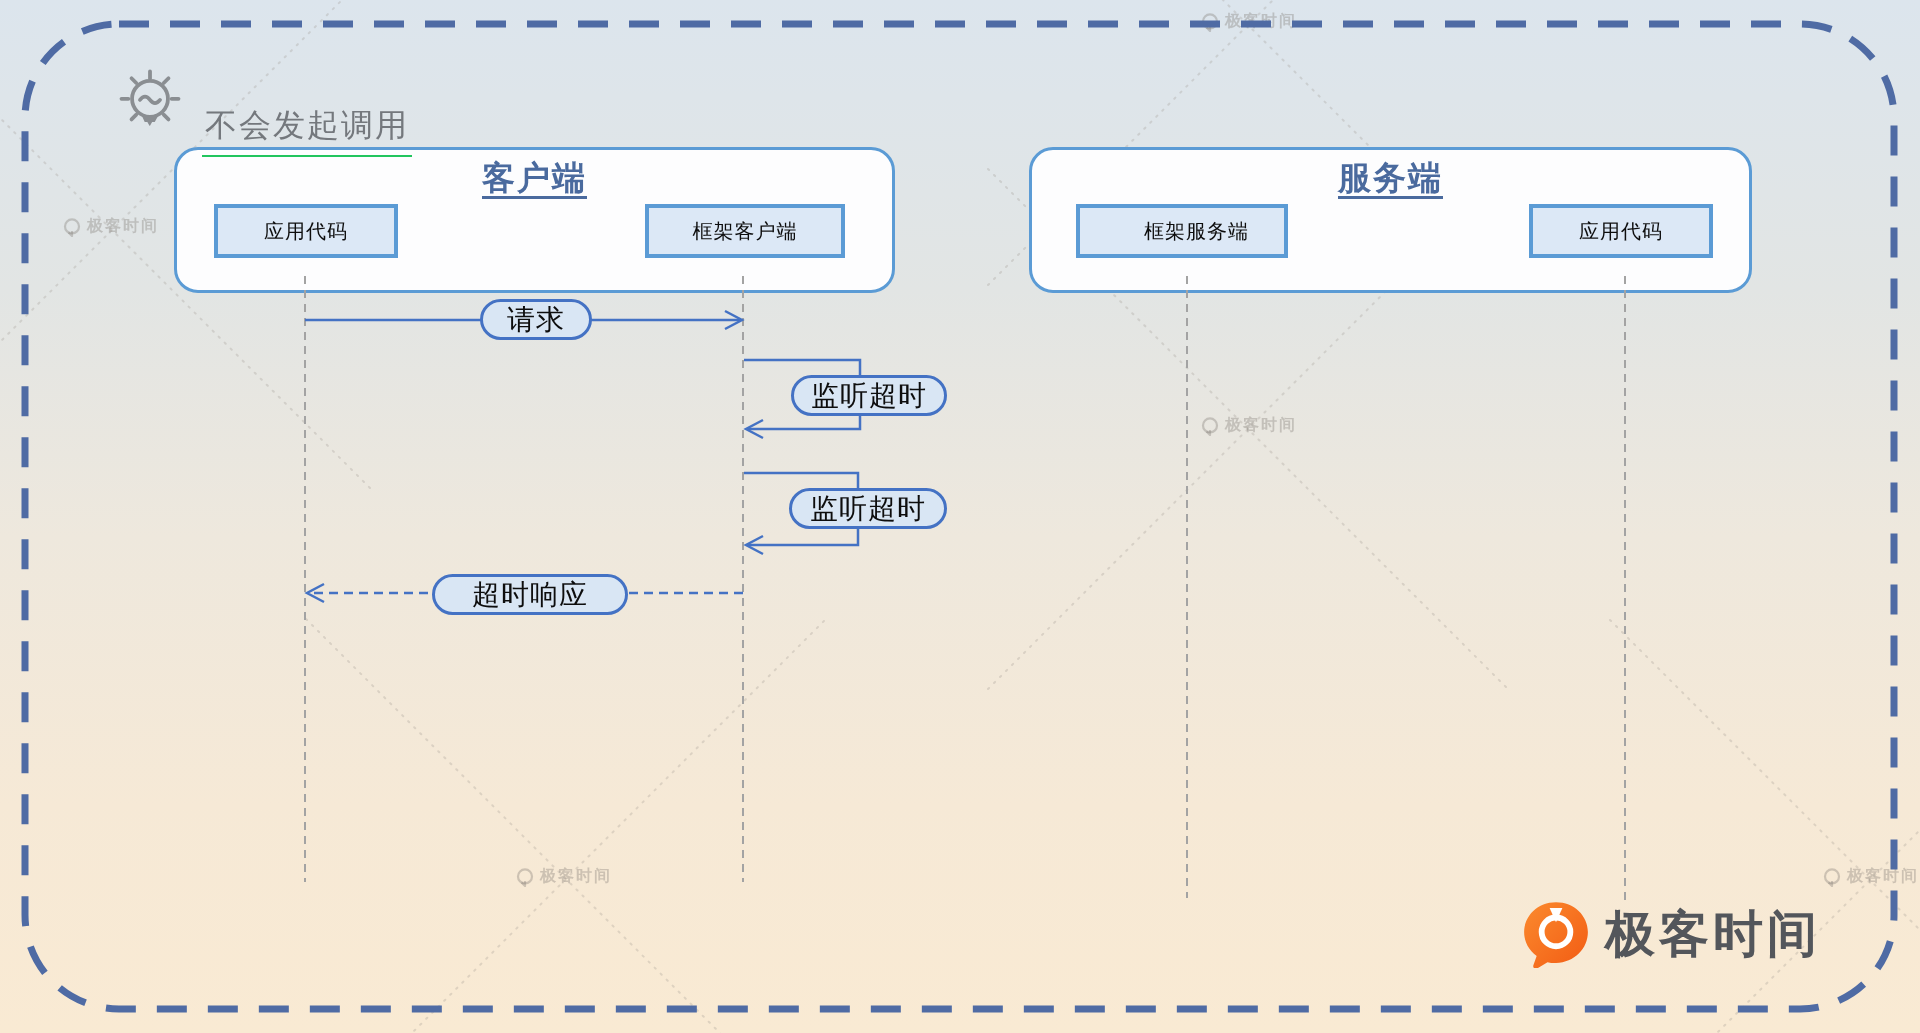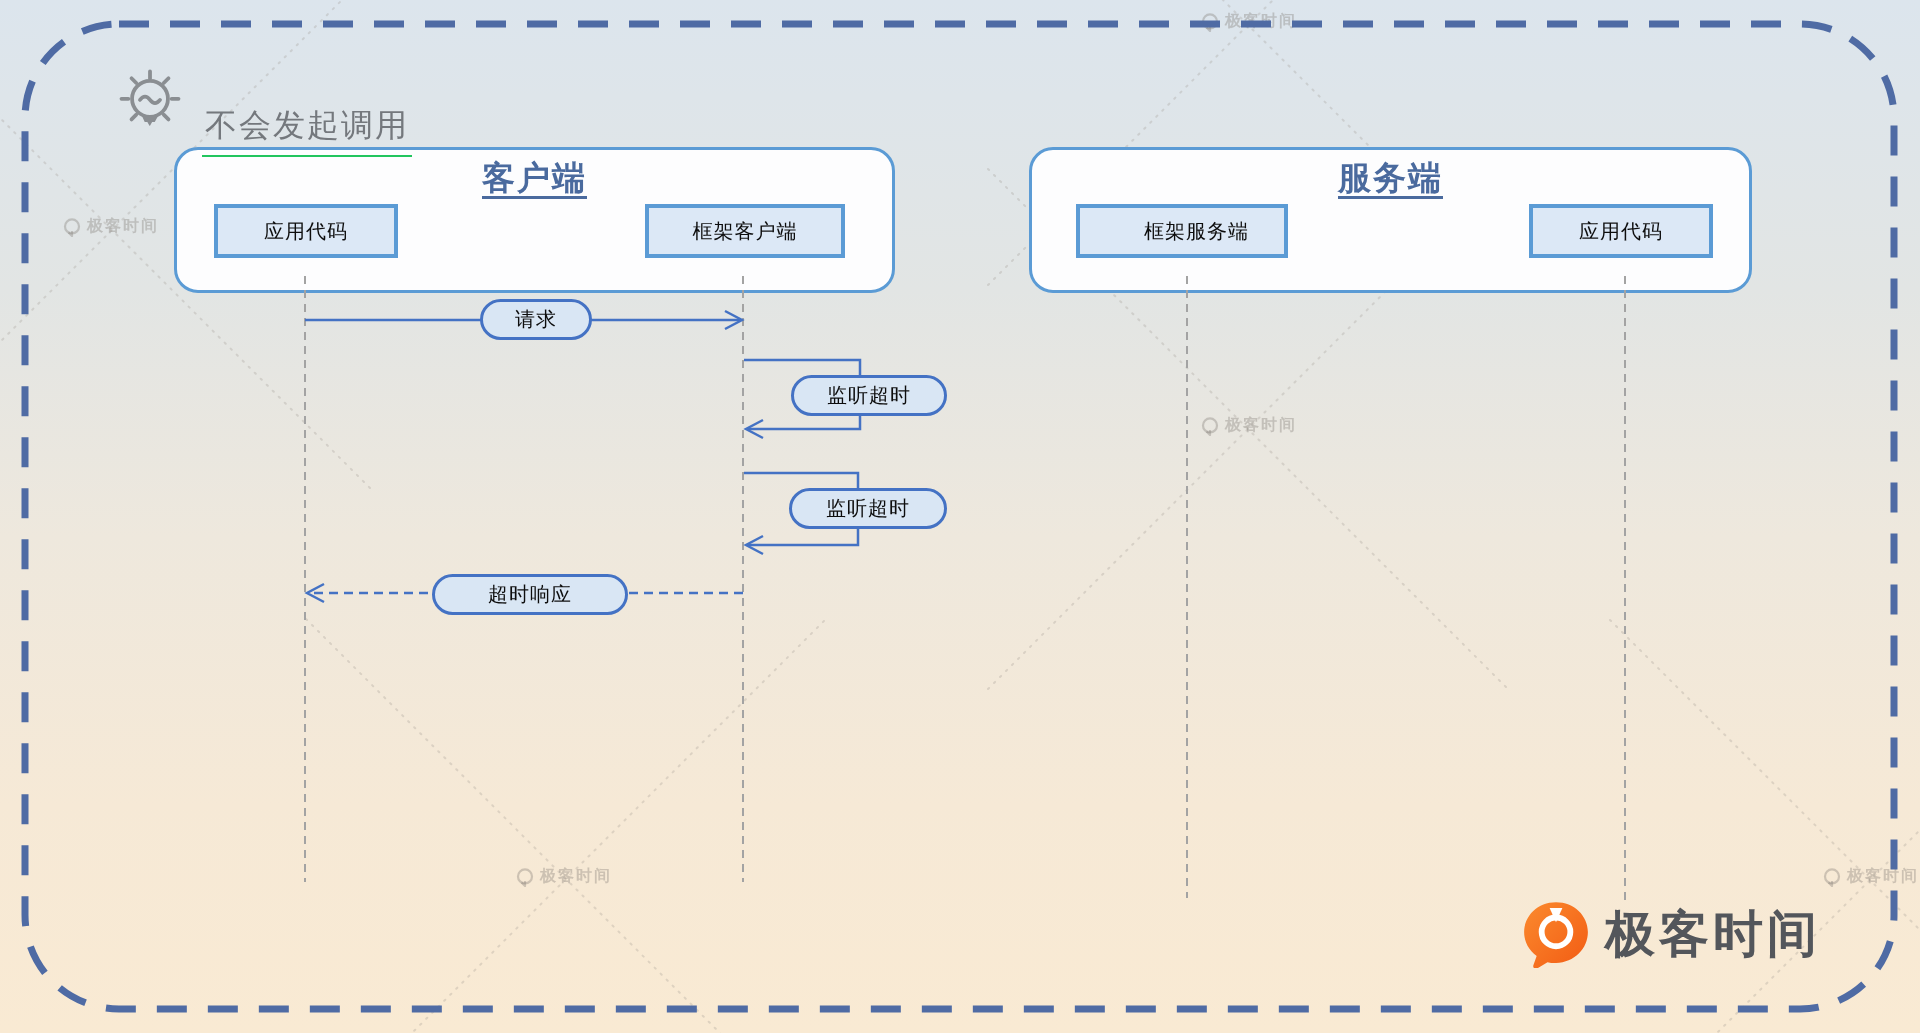--- a/index.html
+++ b/index.html
@@ -62,21 +62,21 @@
   
   .diagram-svg { position:absolute; left:0; top:0; z-index:3; pointer-events:none; }
   .lifeline { stroke:#a3a3a3; stroke-width:2; stroke-dasharray:8 6; fill:none; }
   .msg { stroke:#4472c4; stroke-width:2.5; fill:none; }
   .msg-dashed { stroke-dasharray:9 6; }
 
   
   .pill {
     position:absolute; z-index:4; display:flex; align-items:center; justify-content:center;
     background:#d9e6f4; border:3px solid #4472c4; border-radius:22px;
-    font-size:20px; color:#0d0d0d; letter-spacing:1px;
+    font-size:28px; color:#0d0d0d; letter-spacing:1px;
   }
   #pill-request  { left:480px; top:299px; width:112px; height:41px; }
   #pill-loop1    { left:791px; top:375px; width:156px; height:41px; }
   #pill-loop2    { left:789px; top:488px; width:158px; height:41px; }
   #pill-response { left:432px; top:574px; width:196px; height:41px; }
 
   
   .brand { position:absolute; left:1522px; top:900px; z-index:4; display:flex; align-items:center; gap:15px; }
   .brand-text { font-size:50px; font-weight:700; color:#53565b; letter-spacing:4px; }
 </style>

